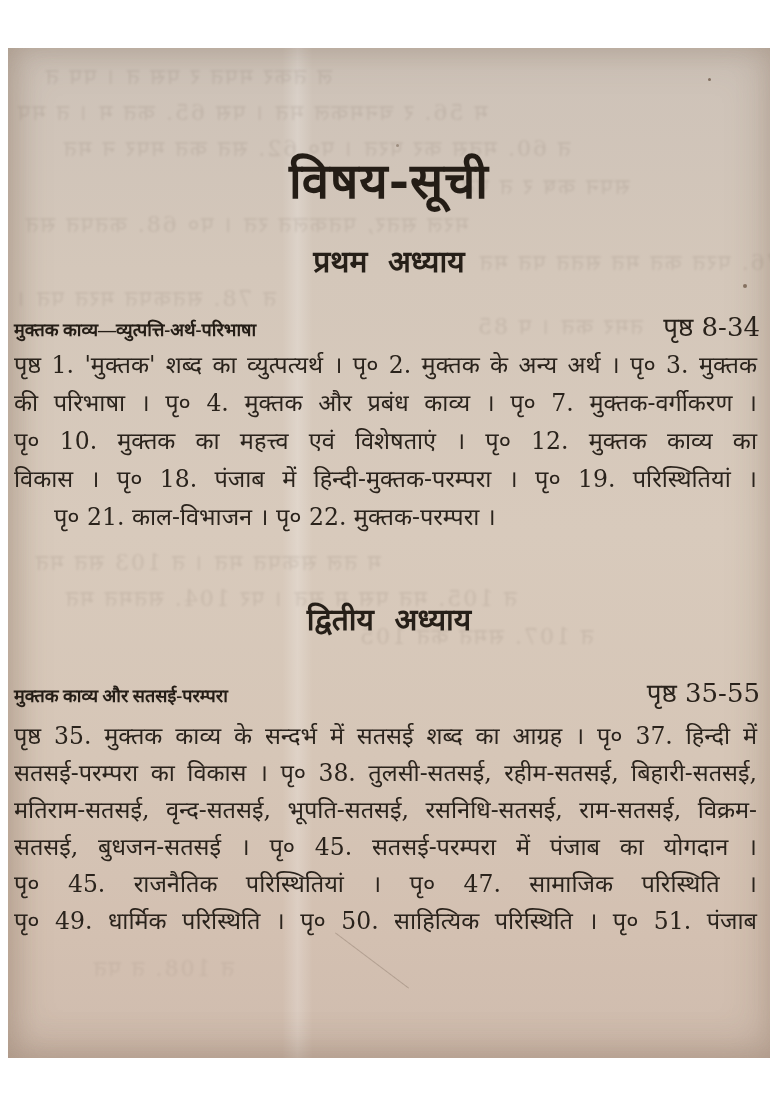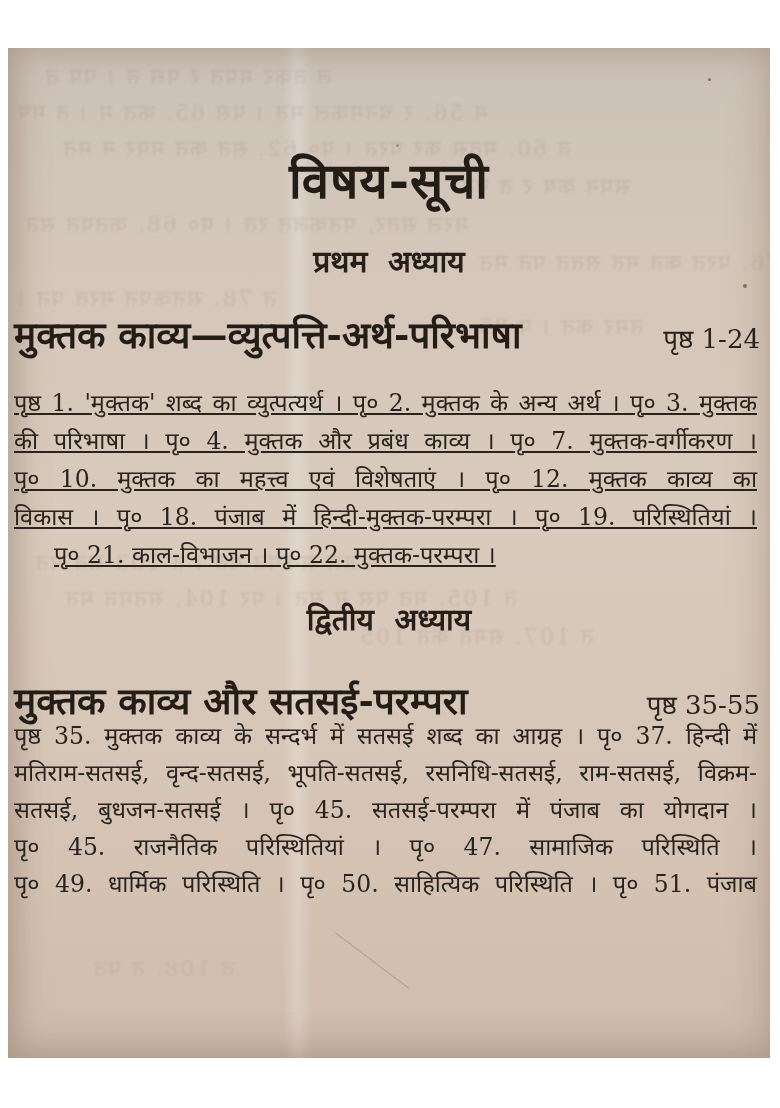--- a/index.html
+++ b/index.html
@@ -62,30 +62,30 @@
     text-align:center;font-size:30px;font-weight:bold;margin:0;color:#261f18;
     word-spacing:10px;
   }
   .ch1-heading{top:192px;}
   .ch2-heading{top:550px;}
 
   .entry-row{
     position:absolute;left:6px;right:10px;
     display:flex;justify-content:space-between;align-items:baseline;
   }
-  .entry-row .entry-title{font-size:37px;font-weight:bold;color:#241d16;}
+  .entry-row .entry-title{font-size:18px;font-weight:bold;color:#241d16;font-family:Liberation Serif, serif;}
   .entry-row .entry-pages{font-size:26px;font-weight:normal;white-space:nowrap;color:#29221b;}
   .entry1{top:260px;}
   .entry2{top:626px;gap:27px;}
 
   .toc-para{
     position:absolute;left:6px;right:13px;
     font-size:23.5px;color:#2a231c;
   }
-  .para1{top:336px;line-height:38px;text-decoration:underline;}
+  .para1{top:298px;line-height:38px;}
   .para2{top:670px;line-height:37px;}
   .jline{
     text-align:justify;
     text-align-last:justify;
     text-justify:inter-word;
     white-space:normal;
   }
   .jline.last{text-align-last:left;margin-left:40px;}
 </style>
 </head>
@@ -110,39 +110,40 @@
   <span class="speck s2"></span>
   <span class="speck s3"></span>
   <span class="scratch"></span>
 
   <h1 class="doc-title">विषय-सूची</h1>
 
   <h2 class="chapter-heading ch1-heading">प्रथम अध्याय</h2>
 
   <div class="entry-row entry1">
     <span class="entry-title">मुक्तक काव्य—व्युत्पत्ति-अर्थ-परिभाषा</span>
-    <span class="entry-pages">पृष्ठ 1-24</span>
+    <span class="entry-pages">पृष्ठ 8-34</span>
   </div>
 
   <div class="toc-para para1">
     <div class="jline">पृष्ठ 1. 'मुक्तक' शब्द का व्युत्पत्यर्थ ।  पृ० 2. मुक्तक के अन्य अर्थ ।  पृ० 3. मुक्तक</div>
     <div class="jline">की परिभाषा ।  पृ० 4. मुक्तक और प्रबंध काव्य ।  पृ० 7. मुक्तक-वर्गीकरण ।</div>
     <div class="jline">पृ० 10. मुक्तक का महत्त्व एवं विशेषताएं ।  पृ० 12. मुक्तक काव्य का</div>
     <div class="jline">विकास ।  पृ० 18. पंजाब में हिन्दी-मुक्तक-परम्परा ।  पृ० 19. परिस्थितियां ।</div>
     <div class="jline last">पृ० 21. काल-विभाजन ।  पृ० 22. मुक्तक-परम्परा ।</div>
   </div>
 
   <h2 class="chapter-heading ch2-heading">द्वितीय अध्याय</h2>
 
   <div class="entry-row entry2">
     <span class="entry-title">मुक्तक काव्य और सतसई-परम्परा</span>
     <span class="entry-pages">पृष्ठ 35-55</span>
   </div>
 
   <div class="toc-para para2">
     <div class="jline">पृष्ठ 35. मुक्तक काव्य के सन्दर्भ में सतसई शब्द का आग्रह ।  पृ० 37. हिन्दी में</div>
+    <div class="jline">सतसई-परम्परा का विकास ।  पृ० 38. तुलसी-सतसई, रहीम-सतसई, बिहारी-सतसई,</div>
     <div class="jline">मतिराम-सतसई, वृन्द-सतसई, भूपति-सतसई, रसनिधि-सतसई, राम-सतसई, विक्रम-</div>
     <div class="jline">सतसई, बुधजन-सतसई ।  पृ० 45. सतसई-परम्परा में पंजाब का योगदान ।</div>
     <div class="jline">पृ० 45. राजनैतिक परिस्थितियां ।  पृ० 47. सामाजिक परिस्थिति ।</div>
     <div class="jline">पृ० 49. धार्मिक परिस्थिति ।  पृ० 50. साहित्यिक परिस्थिति ।  पृ० 51. पंजाब</div>
   </div>
 
 </div>
 
 </body></html>

